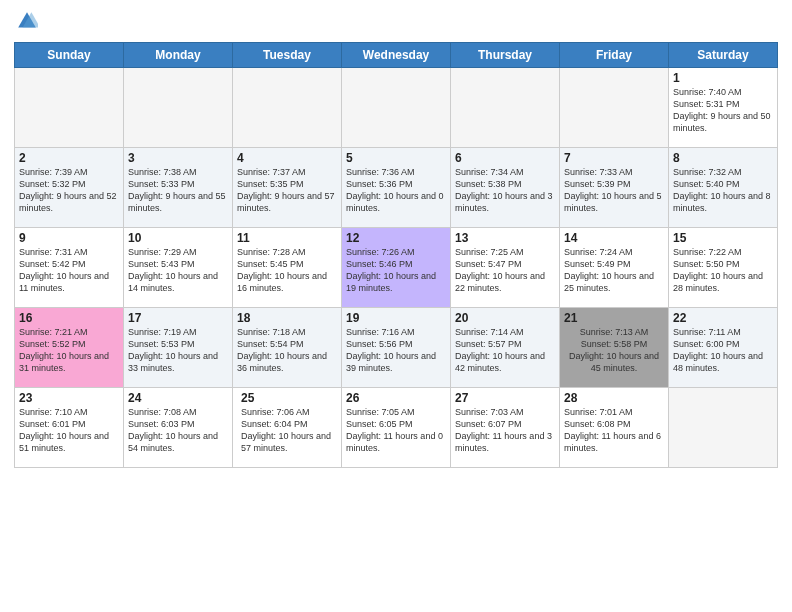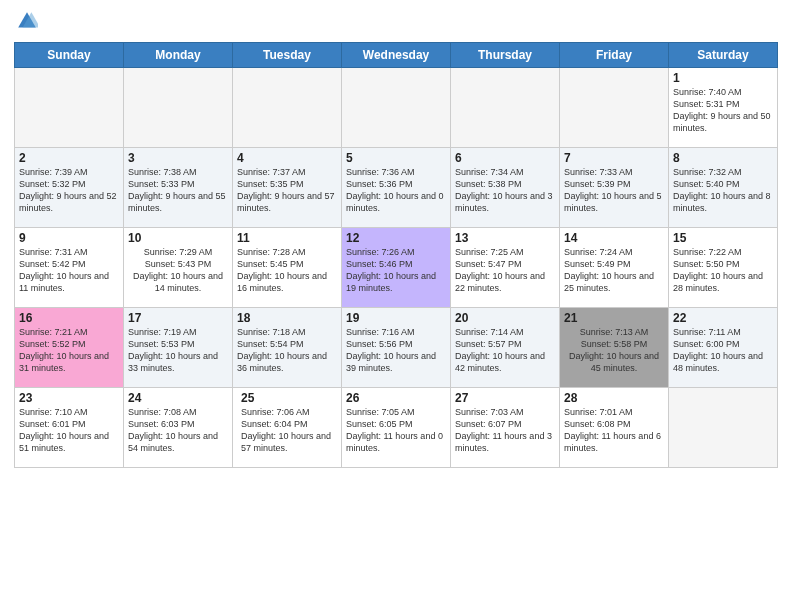--- a/index.html
+++ b/index.html
@@ -182,21 +182,21 @@
         </tr>
         <tr>
           <td style="background: rgb(255, 255, 255);">
             <span class="day-num">9</span>
             <div class="day-info" style="white-space: pre-line;">Sunrise: 7:31 AM
 Sunset: 5:42 PM
 Daylight: 10 hours and 11 minutes.</div>
           </td>
           <td style="background: rgb(255, 255, 255);">
             <span class="day-num">10</span>
-            <div class="day-info" style="white-space: pre-line; text-align: center;">Sunrise: 7:29 AM
+            <div class="day-info" style="white-space: pre-line;">Sunrise: 7:29 AM
 Sunset: 5:43 PM
 Daylight: 10 hours and 14 minutes.</div>
           </td>
           <td style="background: rgb(255, 255, 255);">
             <span class="day-num">11</span>
             <div class="day-info" style="white-space: pre-line;">Sunrise: 7:28 AM
 Sunset: 5:45 PM
 Daylight: 10 hours and 16 minutes.</div>
           </td>
           <td style="background: #c4b5fd;">

